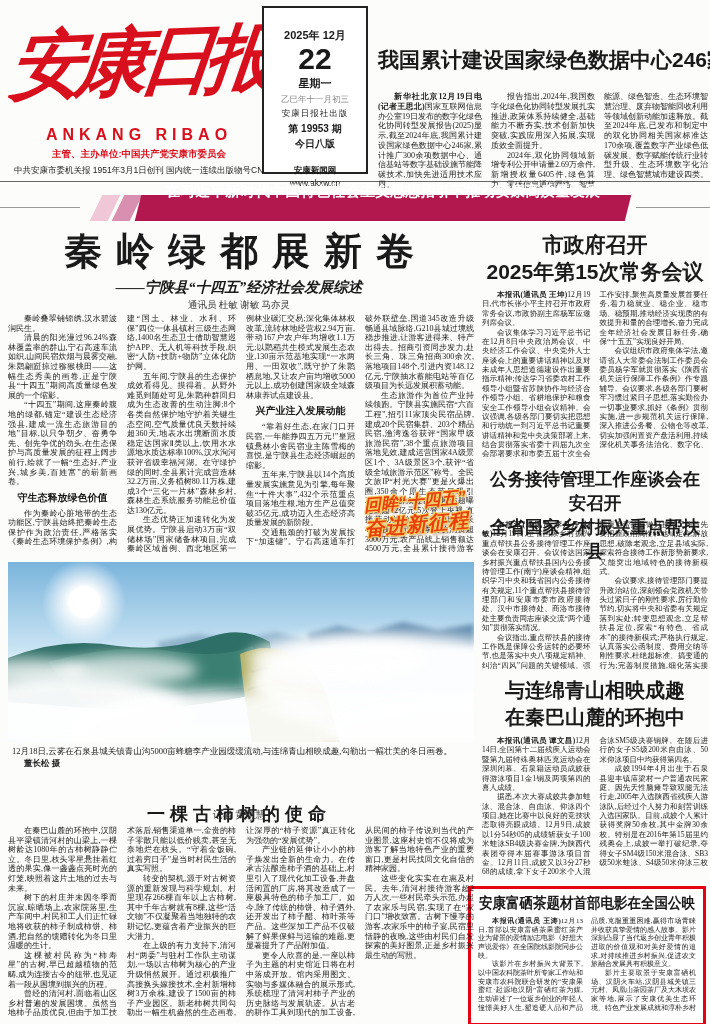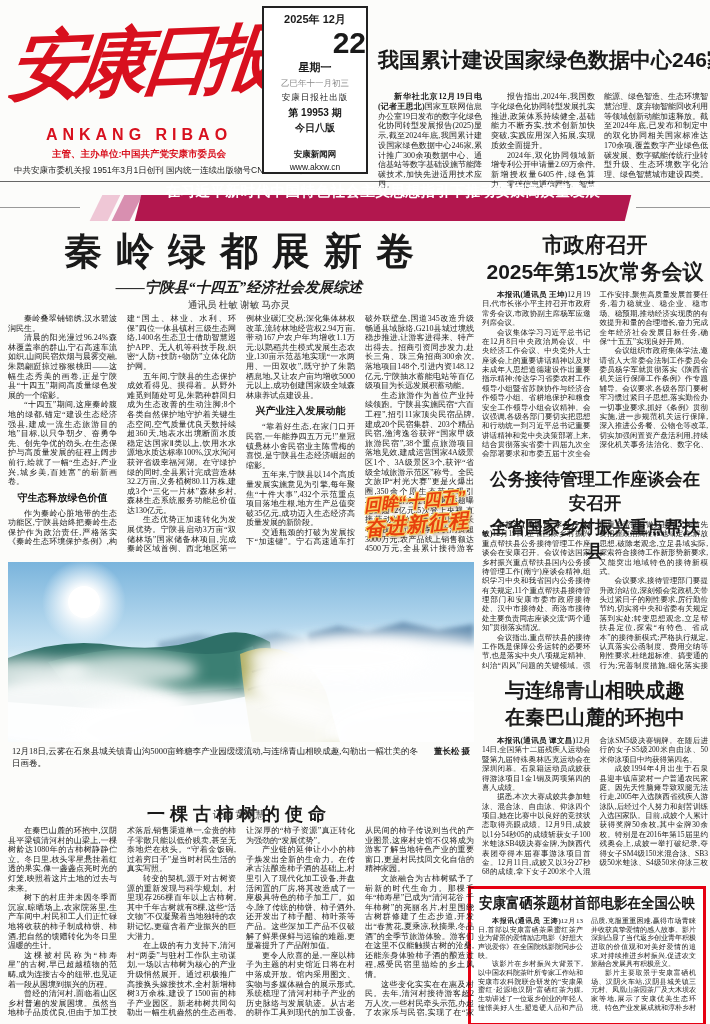--- a/index.html
+++ b/index.html
@@ -12,23 +12,23 @@
   .logo{left:10px;top:2px;width:258px;height:122px;font-size:74px;font-weight:900;
         color:#d8101e;letter-spacing:-9px;transform:rotate(-2deg) skewX(-8deg);
         font-style:italic;line-height:120px;white-space:nowrap;}
   .pinyin{left:16px;top:126px;width:246px;text-align:center;font-size:16px;font-weight:bold;
           letter-spacing:5px;color:#d8101e;}
   .organizer{left:6px;top:148px;width:266px;text-align:center;font-size:9.5px;font-weight:bold;color:#d8101e;}
   .meta-row{left:14px;top:165px;width:420px;font-size:8.5px;color:#222;white-space:nowrap;}
   .header-rule{left:0;top:181px;width:710px;border-top:1.5px solid #666;}
 
   .datebox{left:262px;top:6px;width:106px;height:168px;border:2px solid #222;background:#fff;
-           text-align:center;box-sizing:border-box;padding-top:4px;}
+           text-align:center;box-sizing:border-box;padding-top:20px;}
   .db-month{font-size:11px;font-weight:bold;}
-  .db-day{font-size:30px;font-weight:bold;line-height:32px;font-family:"Liberation Sans",sans-serif;text-align:right;}
+  .db-day{font-size:30px;font-weight:bold;line-height:32px;font-family:"Liberation Sans",sans-serif;}
   .db-week{font-size:11px;font-weight:bold;margin-top:1px;}
   .db-lunar{font-size:8.5px;color:#8a8a8a;margin-top:3px;}
   .db-pub{font-size:8.5px;margin-top:2px;letter-spacing:1px;}
   .db-issue{font-size:10px;font-weight:bold;margin-top:2px;}
   .db-pages{font-size:10px;font-weight:bold;margin-top:1px;}
   .db-site{font-size:8.5px;font-weight:bold;margin-top:14px;}
   .db-url{font-size:8.5px;margin-top:1px;}
 
   
   .top-hl{left:378px;top:46px;width:330px;font-size:21px;font-weight:900;white-space:nowrap;
@@ -81,21 +81,21 @@
              box-sizing:border-box;padding:5px 7px;}
   .movie-hl{font-family:"Liberation Sans",sans-serif;font-size:15px;font-weight:900;white-space:nowrap;
             transform:scaleX(.9);transform-origin:left center;text-align:center;width:111%;}
   .movie-body{margin-top:4px;height:98px;column-count:2;column-gap:8px;column-fill:auto;
               font-size:7px;line-height:1.24;text-align:justify;overflow:hidden;}
 
   
   .photo{left:8px;top:562px;width:466px;height:180px;overflow:hidden;}
   .photo svg{display:block;width:100%;height:100%;}
   .caption-row{left:12px;top:746px;width:458px;display:flex;justify-content:center;
-               font-size:8.5px;color:#222;}
+               font-size:8.5px;color:#222;flex-direction:column;}
   .credit{font-weight:bold;white-space:nowrap;margin-left:12px;}
 
   
   .per-title{left:0;top:802px;width:478px;text-align:center;font-size:18px;font-weight:900;
              letter-spacing:5px;}
   .per-by{left:0;top:808px;width:478px;text-align:center;font-size:10px;color:#333;}
   .per-body{left:8px;top:826px;width:466px;height:198px;column-count:4;column-gap:10px;
             column-fill:auto;font-size:8px;line-height:1.2;text-align:justify;overflow:hidden;}
 </style>
 </head>
@@ -248,18 +248,17 @@
   <div class="abs per-by">记者 黄慧慧</div>
   <div class="abs per-body body-text">
     <p>在秦巴山麓的环抱中,汉阴县平梁镇清河村的山梁上,一棵树龄达1080年的古柿树静静伫立。冬日里,枝头零星悬挂着红透的果实,像一盏盏点亮时光的灯笼,映照着这片土地的过去与未来。</p>
     <p>树下的村庄并未因冬季而沉寂,晾晒场上,农家院落里,生产车间中,村民和工人们正忙碌地将收获的柿子制成柿饼、柿酒,把自然的馈赠转化为冬日里温暖的生计。</p>
     <p>这棵被村民称为“柿寿星”的古树,早已超越植物的范畴,成为连接古今的纽带,也见证着一段从困境到振兴的历程。</p>
     <p>曾经的清河村,面临着山区乡村普遍的发展困境。虽然当地柿子品质优良,但由于加工技术落后,销售渠道单一,金贵的柿子零散只能以低价贱卖,甚至无奈地烂在枝头。“守着金饭碗,过着穷日子”是当时村民生活的真实写照。</p>
     <p>转变的契机,源于对古树资源的重新发现与科学规划。村里现存266棵百年以上古柿树,其中千年古树就有8棵,这些“活文物”不仅凝聚着当地独特的农耕记忆,更蕴含着产业振兴的巨大潜力。</p>
     <p>在上级的有力支持下,清河村“两委”与驻村工作队主动谋划,一场以古柿树为核心的产业升级悄然展开。通过积极推广高接换头嫁接技术,全村新增柿树3万余株,建设了1500亩的柿子产业园区。新老柿树共同勾勒出一幅生机盎然的生态画卷,让深厚的“柿子资源”真正转化为强劲的“发展优势”。</p>
     <p>产业链的延伸让小小的柿子焕发出全新的生命力。在传承古法酿造柿子酒的基础上,村里引入了现代化加工设备,并盘活闲置的厂房,将其改造成了一座极具特色的柿子加工厂。如今,除了传统的柿饼、柿子酒外,还开发出了柿子醋、柿叶茶等产品。这些深加工产品不仅破解了鲜果保鲜与运输的难题,更显著提升了产品附加值。</p>
     <p>更令人欣喜的是,一座以柿子为主题的村史馆近日将在村中落成开放。馆内采用图文、实物与多媒体融合的展示形式,系统梳理了清河村柿子产业的历史脉络与发展轨迹。从古老的耕作工具到现代的加工设备,从民间的柿子传说到当代的产业图景,这座村史馆不仅将成为游客了解当地特色产业的重要窗口,更是村民找回文化自信的精神家园。</p>
-    <p>文旅融合为古柿树赋予了崭新的时代生命力。那棵千年“柿寿星”已成为“清河花谷 千年柿树”的亮丽名片,村里围绕古树群修建了生态步道,开发出“春赏花,夏乘凉,秋摘果,冬品酒”的全季节旅游体验。游客们在这里不仅能触摸古树的沧桑,还能亲身体验柿子酒的酿造过程,感受民宿里描绘的乡土风情。</p>
     <p>这些变化实实在在惠及村民。去年,清河村接待游客超2万人次,一些村民牵头示范,办起了农家乐与民宿,实现了在“家门口”增收致富。古树下慢享的游客,农家乐中的柿子宴,民宿里恬静的夜晚,这些由村民们自发探索的美好图景,正是乡村振兴最生动的写照。</p>
 
   </div>
 
 </div>
 
 </body></html>

